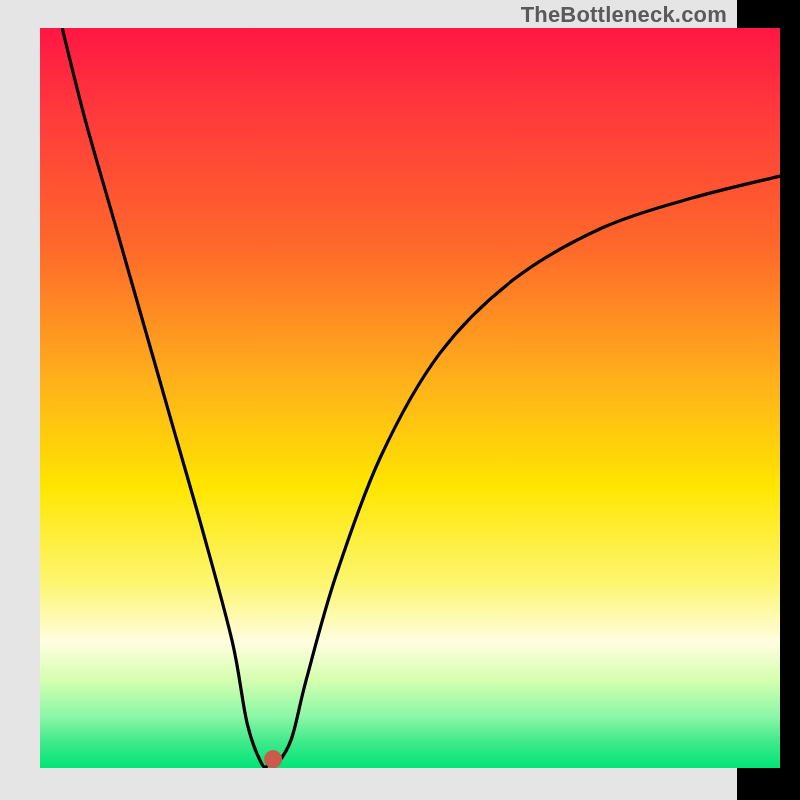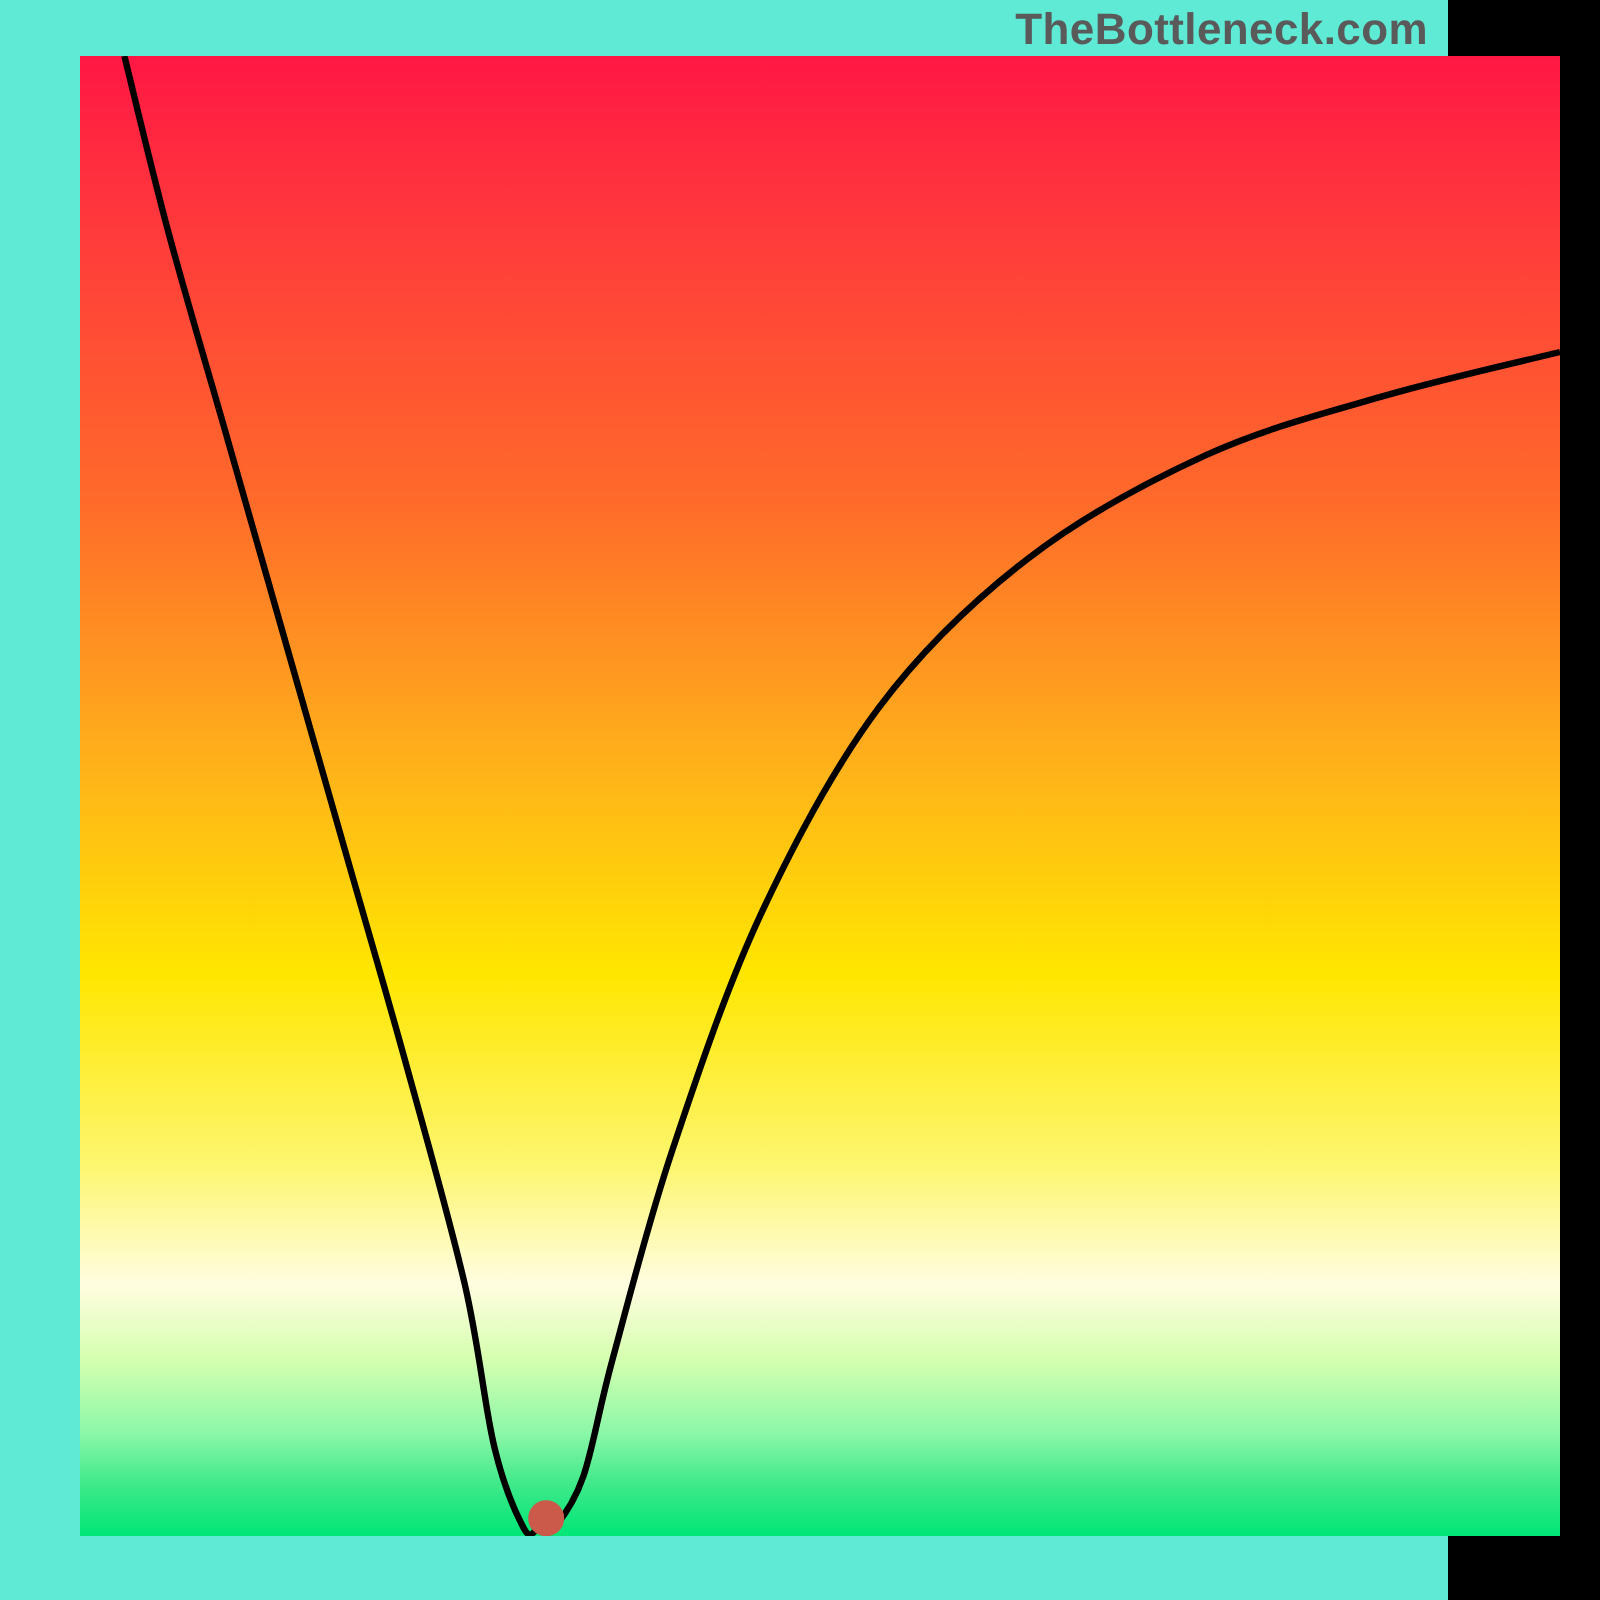--- a/index.html
+++ b/index.html
@@ -7,21 +7,22 @@
     padding: 0;
     width: 800px;
     height: 800px;
     background: #000;
     font-family: Arial, Helvetica, sans-serif;
   }
   .frame {
     position: relative;
     width: 724px;
     height: 800px;
-    background: #5eead4;
+    background: #e5e5e5;
+    padding-left: 13px;
   }
   .watermark {
     position: absolute;
     top: 2px;
     right: 10px;
     font-size: 22px;
     font-weight: 600;
     color: #5a5a5a;
     letter-spacing: 0.2px;
     z-index: 3;

